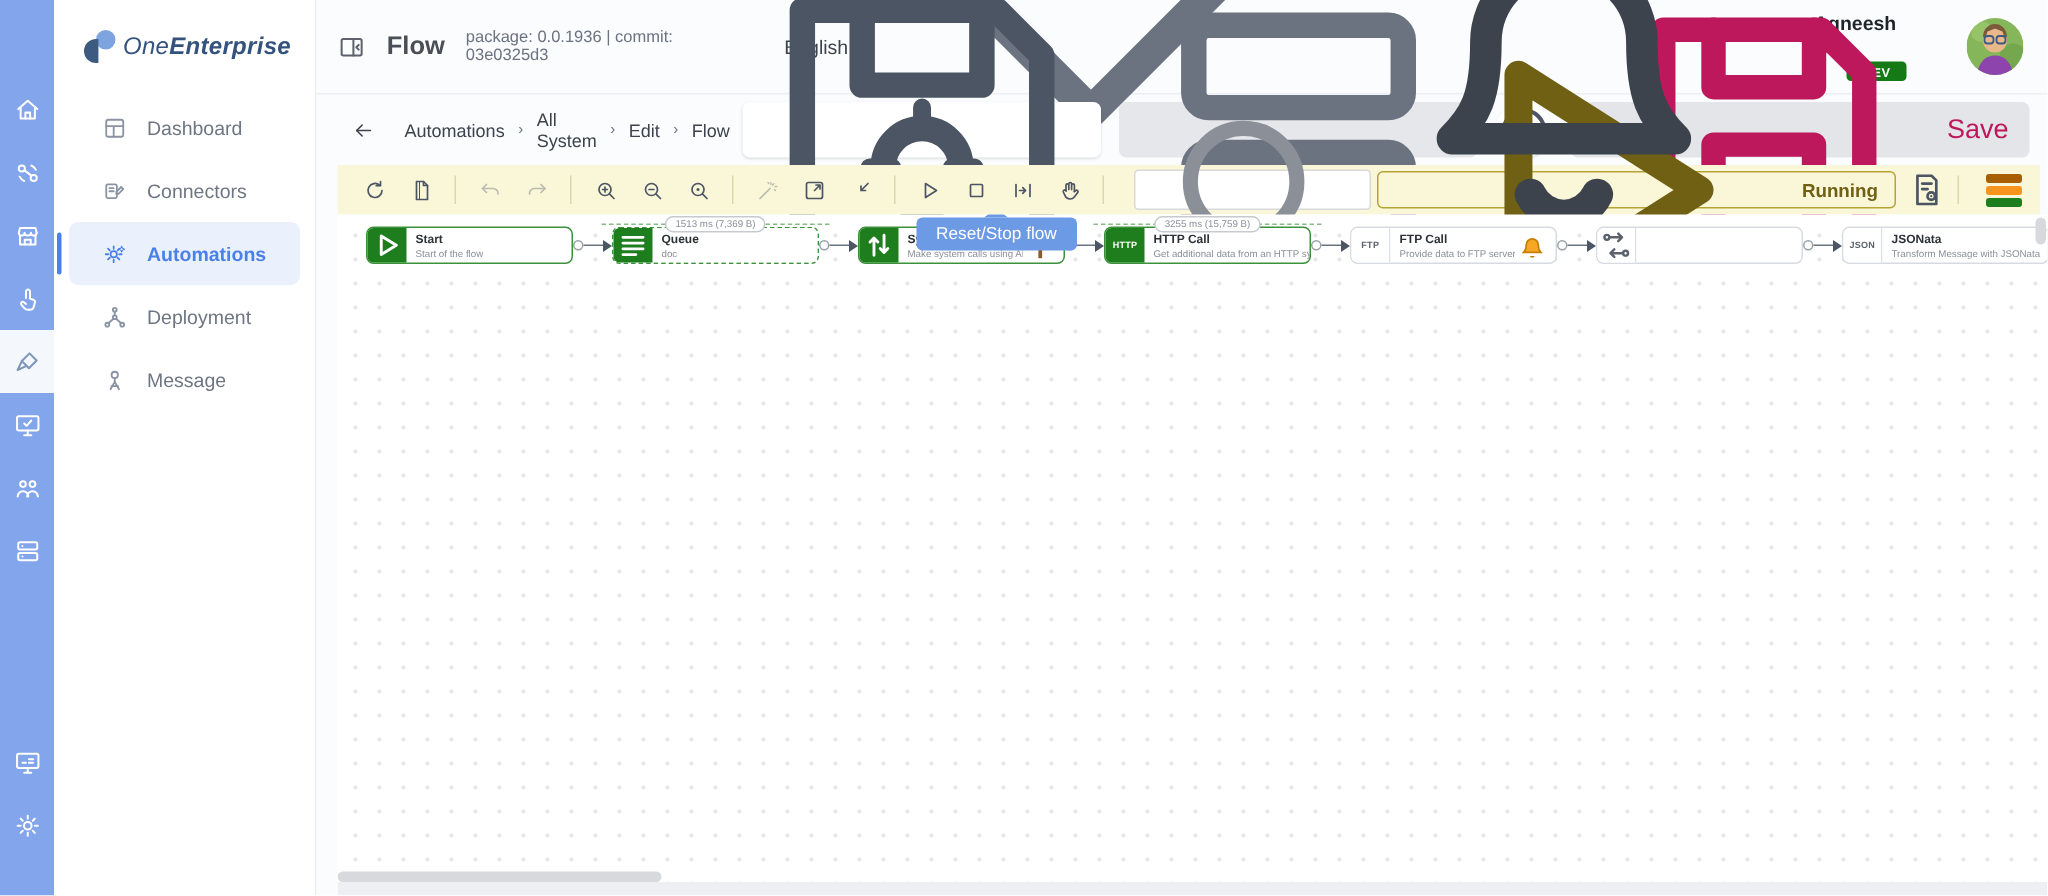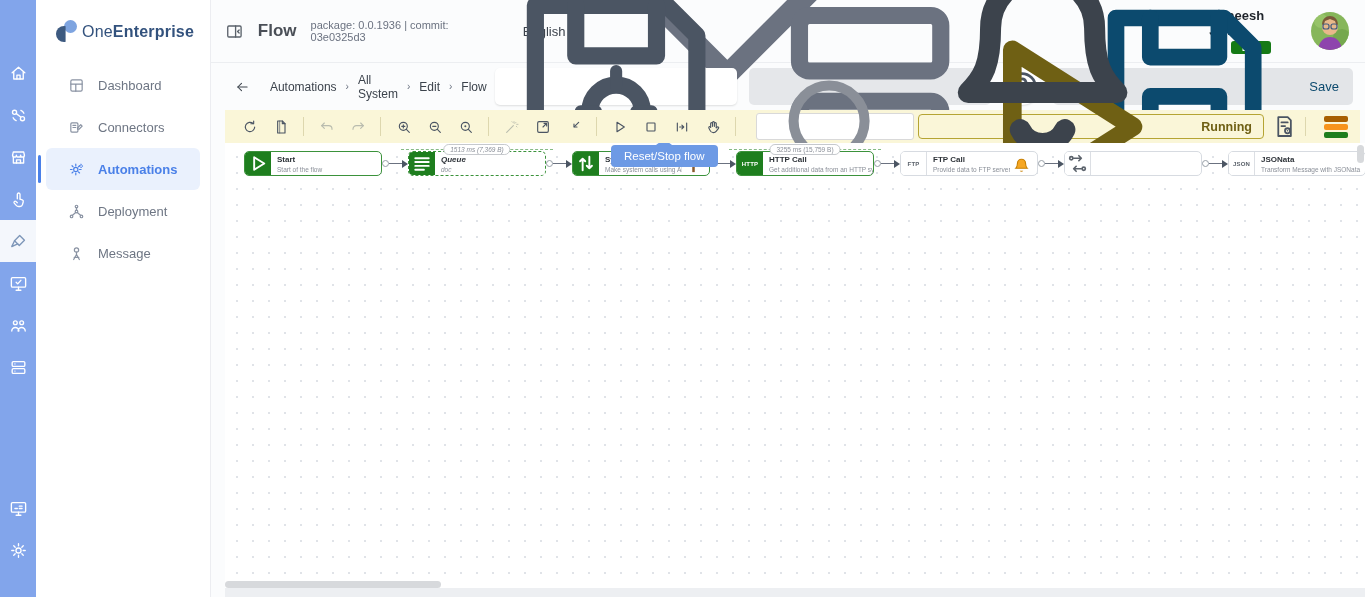--- a/index.html
+++ b/index.html
@@ -12,21 +12,21 @@
   .railItem svg { width:19px; height:19px; }
   .railItem.active { background:#f4f7fc; color:#7d96b8; }
   .railFoot { margin-top:auto; }
 
   
   .sidenav { width:175px; background:#fff; border-right:1px solid #ecedf1; flex-shrink:0; display:flex; flex-direction:column; }
   .logo { height:64px; display:flex; align-items:center; padding-left:20px; gap:4px; }
   .logoMark { position:relative; width:22px; height:24px; flex-shrink:0; }
   .logoMark .lm2 { position:absolute; left:8px; top:0; width:13px; height:13px; border-radius:50%; background:#7ea4e0; }
   .logoMark .lm1 { position:absolute; left:0; top:6px; width:16px; height:16px; border-radius:50%; background:#3d5a80; clip-path:polygon(0 0,60% 0,60% 100%,0 100%); }
-  .logoText { font-size:16px; color:#33527d; letter-spacing:.2px; }
+  .logoText { font-size:16px; color:#33527d; letter-spacing:.2px;font-style:italic; }
   .logoText b { font-weight:700; }
   .navItem { position:relative; height:42px; display:flex; align-items:center; gap:13px; padding-left:22px; margin:0 10px; border-radius:6px; font-size:13px; color:#6e7684; cursor:pointer; }
   .navItem svg { width:17px; height:17px; color:#8a93a3; flex-shrink:0; }
   .navItem.active { background:#eaf1fd; color:var(--accent,#4a80e8); font-weight:700; }
   .navItem.active svg { color:var(--accent,#4a80e8); }
   .navItem.active::before { content:""; position:absolute; left:-8px; top:7px; width:3px; height:28px; border-radius:2px; background:var(--accent,#4a80e8); }
 
   
   .main { flex:1; display:flex; flex-direction:column; background:#fbfcfd; min-width:0; position:relative; }
 
@@ -47,21 +47,21 @@
   
   .crumbRow { height:47px; display:flex; align-items:center; padding:0 12px 0 24px; gap:8px; }
   .backArrow { width:18px; height:18px; color:#3c434c; cursor:pointer; margin-right:12px; }
   .crumb { font-size:12px; color:#3c434c; cursor:pointer; }
   .crumbSep { font-size:10px; color:#6b7280; padding:0 3px; }
   .crumbActions { margin-left:auto; display:flex; align-items:center; gap:12px; }
   .cBtn { height:37px; min-width:45px; border:none; border-radius:5px; background:#fff; box-shadow:0 1px 2px rgba(0,0,0,.12); display:flex; align-items:center; justify-content:center; gap:7px; color:#4b5563; cursor:pointer; }
   .cBtn svg { width:17px; height:17px; }
   .cBtn.gray { background:#e5e7ea; box-shadow:none; color:#6b7280; }
   .cBtn.round { width:38px; border-radius:50%; min-width:38px; }
-  .cBtn.saveBtn { padding:0 14px; font-size:13px; color:#0c4a6e; background:#e3e5e8; box-shadow:none; }
+  .cBtn.saveBtn { padding:0 14px; font-size:18px; color:#be185d; background:#e3e5e8; box-shadow:none; }
 
   
   .toolbar { height:33px; margin:0 5px 0 14px; background:var(--toolbarBg,#faf6d8); display:flex; align-items:center; padding:12px 10px; gap:2px; }
   .tBtn { width:29px; height:27px; display:flex; align-items:center; justify-content:center; color:#4b5563; cursor:pointer; border-radius:3px; }
   .tBtn svg { width:16px; height:16px; }
   .tBtn.disabled { color:#b9bcae; cursor:default; }
   .tDiv { width:1px; height:19px; background:#ddd7ae; margin:0 6px; }
   .searchBox { margin-left:12px; width:166px; height:27px; background:#fff; border:1px solid #d9d9d9; border-radius:3px; display:flex; align-items:center; padding:0 7px; }
   .searchBox input { border:none; outline:none; flex:1; font-size:11px; color:#333; min-width:0; background:transparent; }
   .searchBox svg { width:13px; height:13px; color:#8a8f98; flex-shrink:0; }
@@ -72,21 +72,21 @@
   .logBtn svg { width:16px; height:16px; }
   .legendBtn { display:flex; flex-direction:column; gap:2px; margin-left:8px; cursor:pointer; padding:2px; }
   .legendBtn i { display:block; width:24px; height:6px; border-radius:2px; }
 
   
   .canvas { position:relative; flex:1; margin-left:14px; background:#fff;
     background-image:radial-gradient(#e0e3e8 1px, transparent 1.3px);
     background-size:16px 16px; background-position:4px 6px; overflow:hidden; }
   .nodesRow { display:flex; align-items:center; padding-left:19px; padding-top:8px; }
   .node { position:relative; width:138px; height:25px; background:#fff; border:1px solid #3b923b; border-radius:5px; display:flex; align-items:stretch; flex-shrink:0; cursor:pointer; }
-  .node.dashed { border-style:dashed;font-style:italic; }
+  .node.dashed { border-style:dashed; }
   .node.pending { border-color:#d7dbe1; }
   .nIcon { width:26px; border-radius:4px 0 0 4px; background:var(--green,#1e7e1e); color:#fff; display:flex; align-items:center; justify-content:center; flex-shrink:0; }
   .nIcon svg { width:14px; height:14px; }
   .nIcon.txt { font-size:6px; font-weight:700; letter-spacing:.2px; }
   .node.pending .nIcon { background:#fff; color:#5b626b; border-right:1px solid #dcdfe4; }
   .nBody { display:flex; flex-direction:column; justify-content:center; padding:0 4px 0 6px; overflow:hidden; flex:1; }
   .nTitle { font-size:8px; font-weight:700; color:#2d3238; white-space:nowrap; }
   .nSub { font-size:6.5px; color:#8a8f98; white-space:nowrap; margin-top:2px; }
   .nTrail { display:flex; align-items:center; padding-right:4px; flex-shrink:0; }
   .nTrail svg { width:13px; height:13px; }

